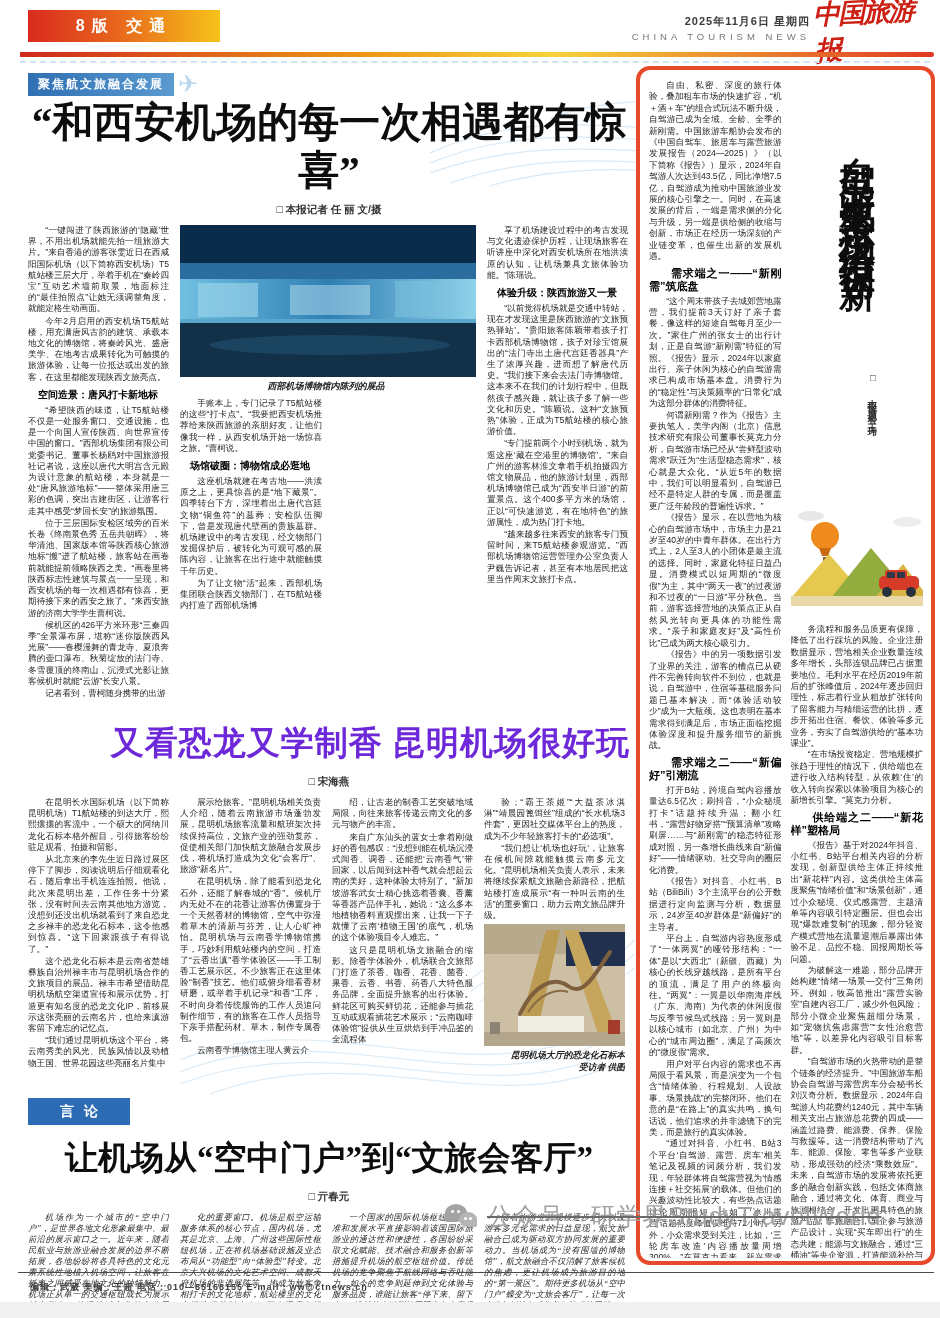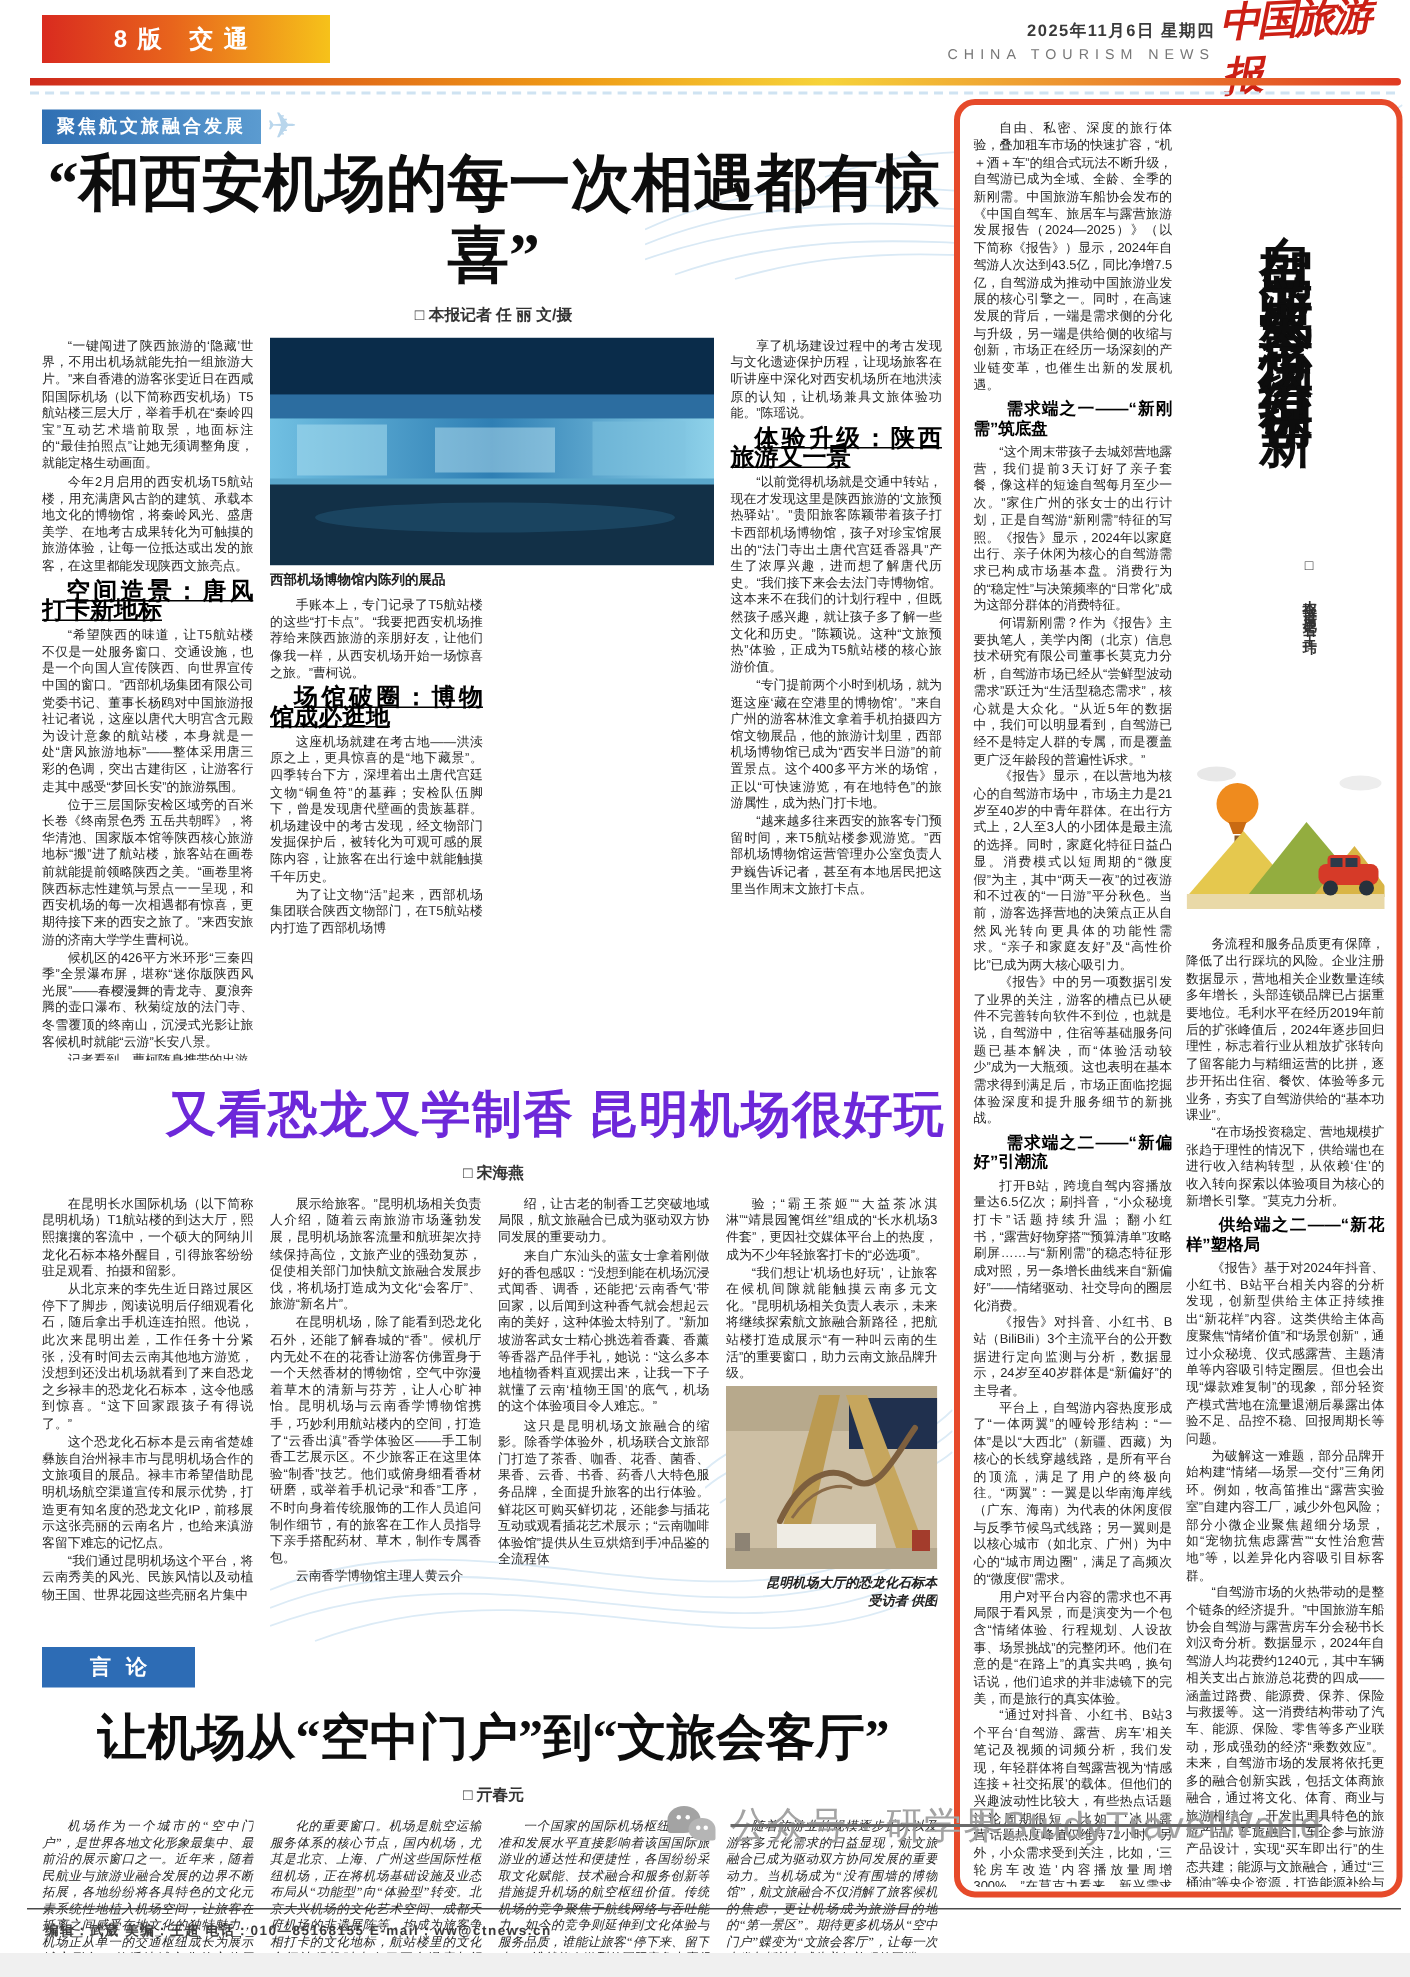--- a/index.html
+++ b/index.html
@@ -29,26 +29,26 @@
   .tagbox{background:linear-gradient(90deg,#2f6fb3,#5b9bd0);color:#fff;font-size:12px;
           font-weight:bold;letter-spacing:2px;padding:3px 10px;}
   .plane{color:#b9d6ec;font-size:24px;margin-left:4px;transform:rotate(0deg);}
   .headline1{font-family:"Liberation Serif","DejaVu Serif",serif;font-weight:900;
              font-size:41px;color:#0d0d0d;text-align:center;letter-spacing:0px;
              line-height:48px;margin:2px 0 0 0;}
   .byline{text-align:center;font-size:10.5px;font-weight:bold;color:#333;margin:9px 0 8px 0;}
   .cols{display:flex;gap:11px;}
   .col{overflow:hidden;text-align:justify;}
   .col .para{font-size:8.6px;line-height:11.2px;text-indent:2em;color:#262626;margin:0 0 1px 0;}
-  .col .sub{font-size:16px;line-height:13px;font-weight:bold;color:#000;text-indent:1em;
-            margin:5px 0 4px 0;text-decoration:underline;}
+  .col .sub{font-size:10px;line-height:13px;font-weight:bold;color:#000;text-indent:1em;
+            margin:5px 0 4px 0;}
   .fcol{width:141px;height:482px;}
   .midwrap{width:296px;}
   .photo1{width:296px;height:152px;position:relative;overflow:hidden;}
-  .cap1{font-size:9px;color:#222;text-align:left;margin:3px 4px 5px 0;
+  .cap1{font-size:9px;font-style:italic;color:#222;text-align:center;margin:3px 4px 5px 0;
         font-family:"Liberation Serif",serif;font-weight:bold;}
   .midcols{display:flex;gap:11px;}
   .mcol{width:142px;height:300px;}
   
   .headline2{font-family:"Liberation Serif","DejaVu Serif",serif;font-weight:900;
              font-size:33px;color:#6d28d9;text-align:right;letter-spacing:1px;margin:14px 0 0 0;}
   .kcol{width:141px;height:287px;}
   .photo2{width:141px;height:122px;position:relative;overflow:hidden;margin-top:3px;}
   .cap2{font-size:8.8px;font-style:italic;color:#222;text-align:right;margin-top:3px;
         font-family:"Liberation Serif",serif;font-weight:bold;line-height:12px;}
@@ -196,21 +196,21 @@
             <div class="para">从北京来的李先生近日路过展区停下了脚步，阅读说明后仔细观看化石，随后拿出手机连连拍照。他说，此次来昆明出差，工作任务十分紧张，没有时间去云南其他地方游览，没想到还没出机场就看到了来自恐龙之乡禄丰的恐龙化石标本，这令他感到惊喜。“这下回家跟孩子有得说了。”</div>
             <div class="para">这个恐龙化石标本是云南省楚雄彝族自治州禄丰市与昆明机场合作的文旅项目的展品。禄丰市希望借助昆明机场航空渠道宣传和展示优势，打造更有知名度的恐龙文化IP，前移展示这张亮丽的云南名片，也给来滇游客留下难忘的记忆点。</div>
             <div class="para">“我们通过昆明机场这个平台，将云南秀美的风光、民族风情以及动植物王国、世界花园这些亮丽名片集中</div>
           </div>
         <div class="col kcol">
             <div class="para">展示给旅客。”昆明机场相关负责人介绍，随着云南旅游市场蓬勃发展，昆明机场旅客流量和航班架次持续保持高位，文旅产业的强劲复苏，促使相关部门加快航文旅融合发展步伐，将机场打造成为文化“会客厅”、旅游“新名片”。</div>
             <div class="para">在昆明机场，除了能看到恐龙化石外，还能了解春城的“香”。候机厅内无处不在的花香让游客仿佛置身于一个天然香材的博物馆，空气中弥漫着草木的清新与芬芳，让人心旷神怡。昆明机场与云南香学博物馆携手，巧妙利用航站楼内的空间，打造了“云香出滇”香学体验区——手工制香工艺展示区。不少旅客正在这里体验“制香”技艺。他们或俯身细看香材研磨，或举着手机记录“和香”工序，不时向身着传统服饰的工作人员追问制作细节，有的旅客在工作人员指导下亲手搭配药材、草木，制作专属香包。</div>
             <div class="para">云南香学博物馆主理人黄云介</div>
           </div>
         <div class="col kcol">
-            <div class="para">绍，让古老的制香工艺突破地域局限，航文旅融合已成为驱动双方协同发展的重要动力。</div>
+            <div class="para">绍，让古老的制香工艺突破地域局限，向往来旅客传递云南文化的多元与物产的丰富。</div>
             <div class="para">来自广东汕头的蓝女士拿着刚做好的香包感叹：“没想到能在机场沉浸式闻香、调香，还能把‘云南香气’带回家，以后闻到这种香气就会想起云南的美好，这种体验太特别了。”新加坡游客武女士精心挑选着香囊、香薰等香器产品伴手礼，她说：“这么多本地植物香料直观摆出来，让我一下子就懂了云南‘植物王国’的底气，机场的这个体验项目令人难忘。”</div>
             <div class="para">这只是昆明机场文旅融合的缩影。除香学体验外，机场联合文旅部门打造了茶香、咖香、花香、菌香、果香、云香、书香、药香八大特色服务品牌，全面提升旅客的出行体验。鲜花区可购买鲜切花，还能参与插花互动或观看插花艺术展示；“云南咖啡体验馆”提供从生豆烘焙到手冲品鉴的全流程体</div>
           </div>
         <div class="col kcol">
           <div>
               <div class="para">验；“霸王茶姬”“大益茶冰淇淋”“靖晨园篦饵丝”组成的“长水机场3件套”，更因社交媒体平台上的热度，成为不少年轻旅客打卡的“必选项”。</div>
               <div class="para">“我们想让‘机场也好玩’，让旅客在候机间隙就能触摸云南多元文化。”昆明机场相关负责人表示，未来将继续探索航文旅融合新路径，把航站楼打造成展示“有一种叫云南的生活”的重要窗口，助力云南文旅品牌升级。</div>
             </div>
           <div class="photo2">
             <svg width="141" height="122" viewBox="0 0 141 122">

